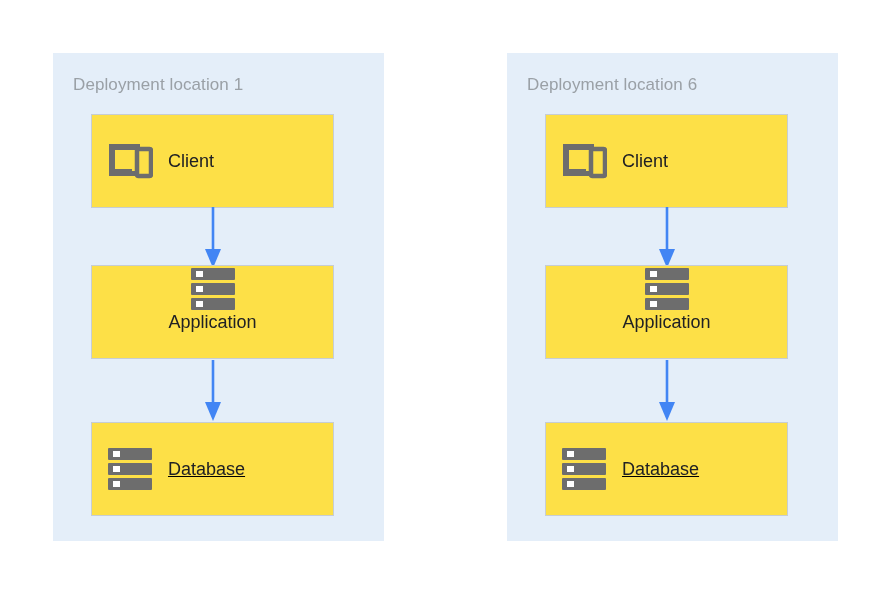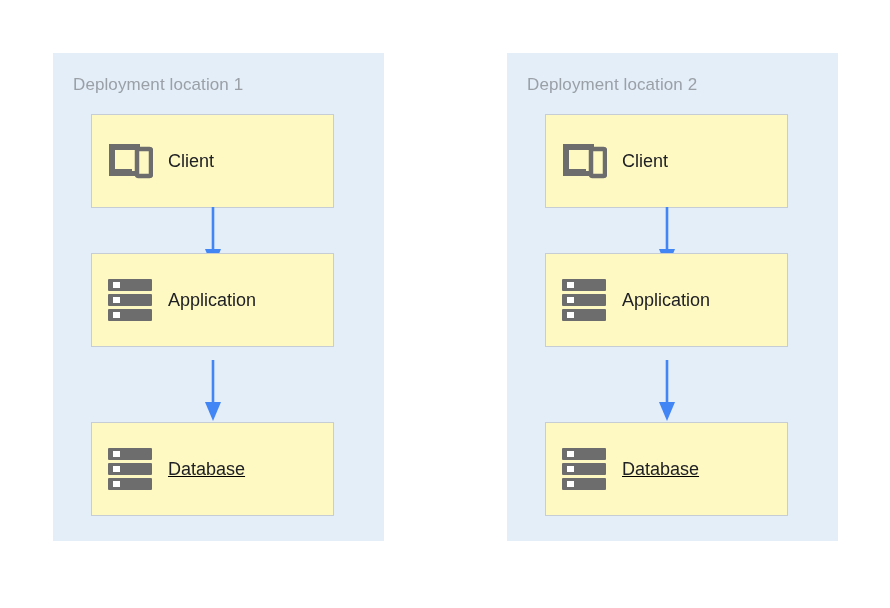--- a/index.html
+++ b/index.html
@@ -40,29 +40,29 @@
     color: #9aa0a6;
     letter-spacing: 0.1px;
     white-space: nowrap;
   }
 
   .node {
     position: absolute;
     left: 38px;
     width: 243px;
     height: 94px;
-    background: #fef9c3;
+    background: #fde047;
     border: 1px solid #c6cdd4;
     box-sizing: border-box;
     display: flex;
     flex-direction: row;
     align-items: center;
   }
   .node.node-client      { top: 61px; }
-  .node.node-application { top: 200px; }
+  .node.node-application { top: 212px; flex-direction: column; }
   .node.node-database    { top: 369px; text-decoration: underline; }
 
   .node-icon {
     width: 76px;
     min-width: 76px;
     display: flex;
     align-items: center;
     justify-content: center;
   }
   .node-label {
@@ -138,21 +138,21 @@
           <rect x="2" y="32" width="44" height="12" rx="1" fill="#6d6d6d"></rect>
           <rect x="7" y="35" width="7" height="6" fill="#ffffff"></rect>
         </svg>
       </div>
       <div class="node-label">Database</div>
     </div>
   </div>
 
   <div class="zone zone-2">
 
-    <div class="zone-title">Deployment location 2</div>
+    <div class="zone-title">Deployment location 6</div>
 
     <div class="node node-client">
       <div class="node-icon">
         <svg width="46" height="38" viewBox="0 0 46 38" aria-hidden="true">
           <path d="M2 2 H33 V8 H8 V27 H25 V33 H2 Z" fill="#6d6d6d"></path>
           <rect x="2" y="29" width="26" height="5" fill="#6d6d6d"></rect>
           <rect x="30" y="7" width="14" height="27" rx="1.5" fill="none" stroke="#6d6d6d" stroke-width="4.5"></rect>
         </svg>
       </div>
       <div class="node-label">Client</div>

